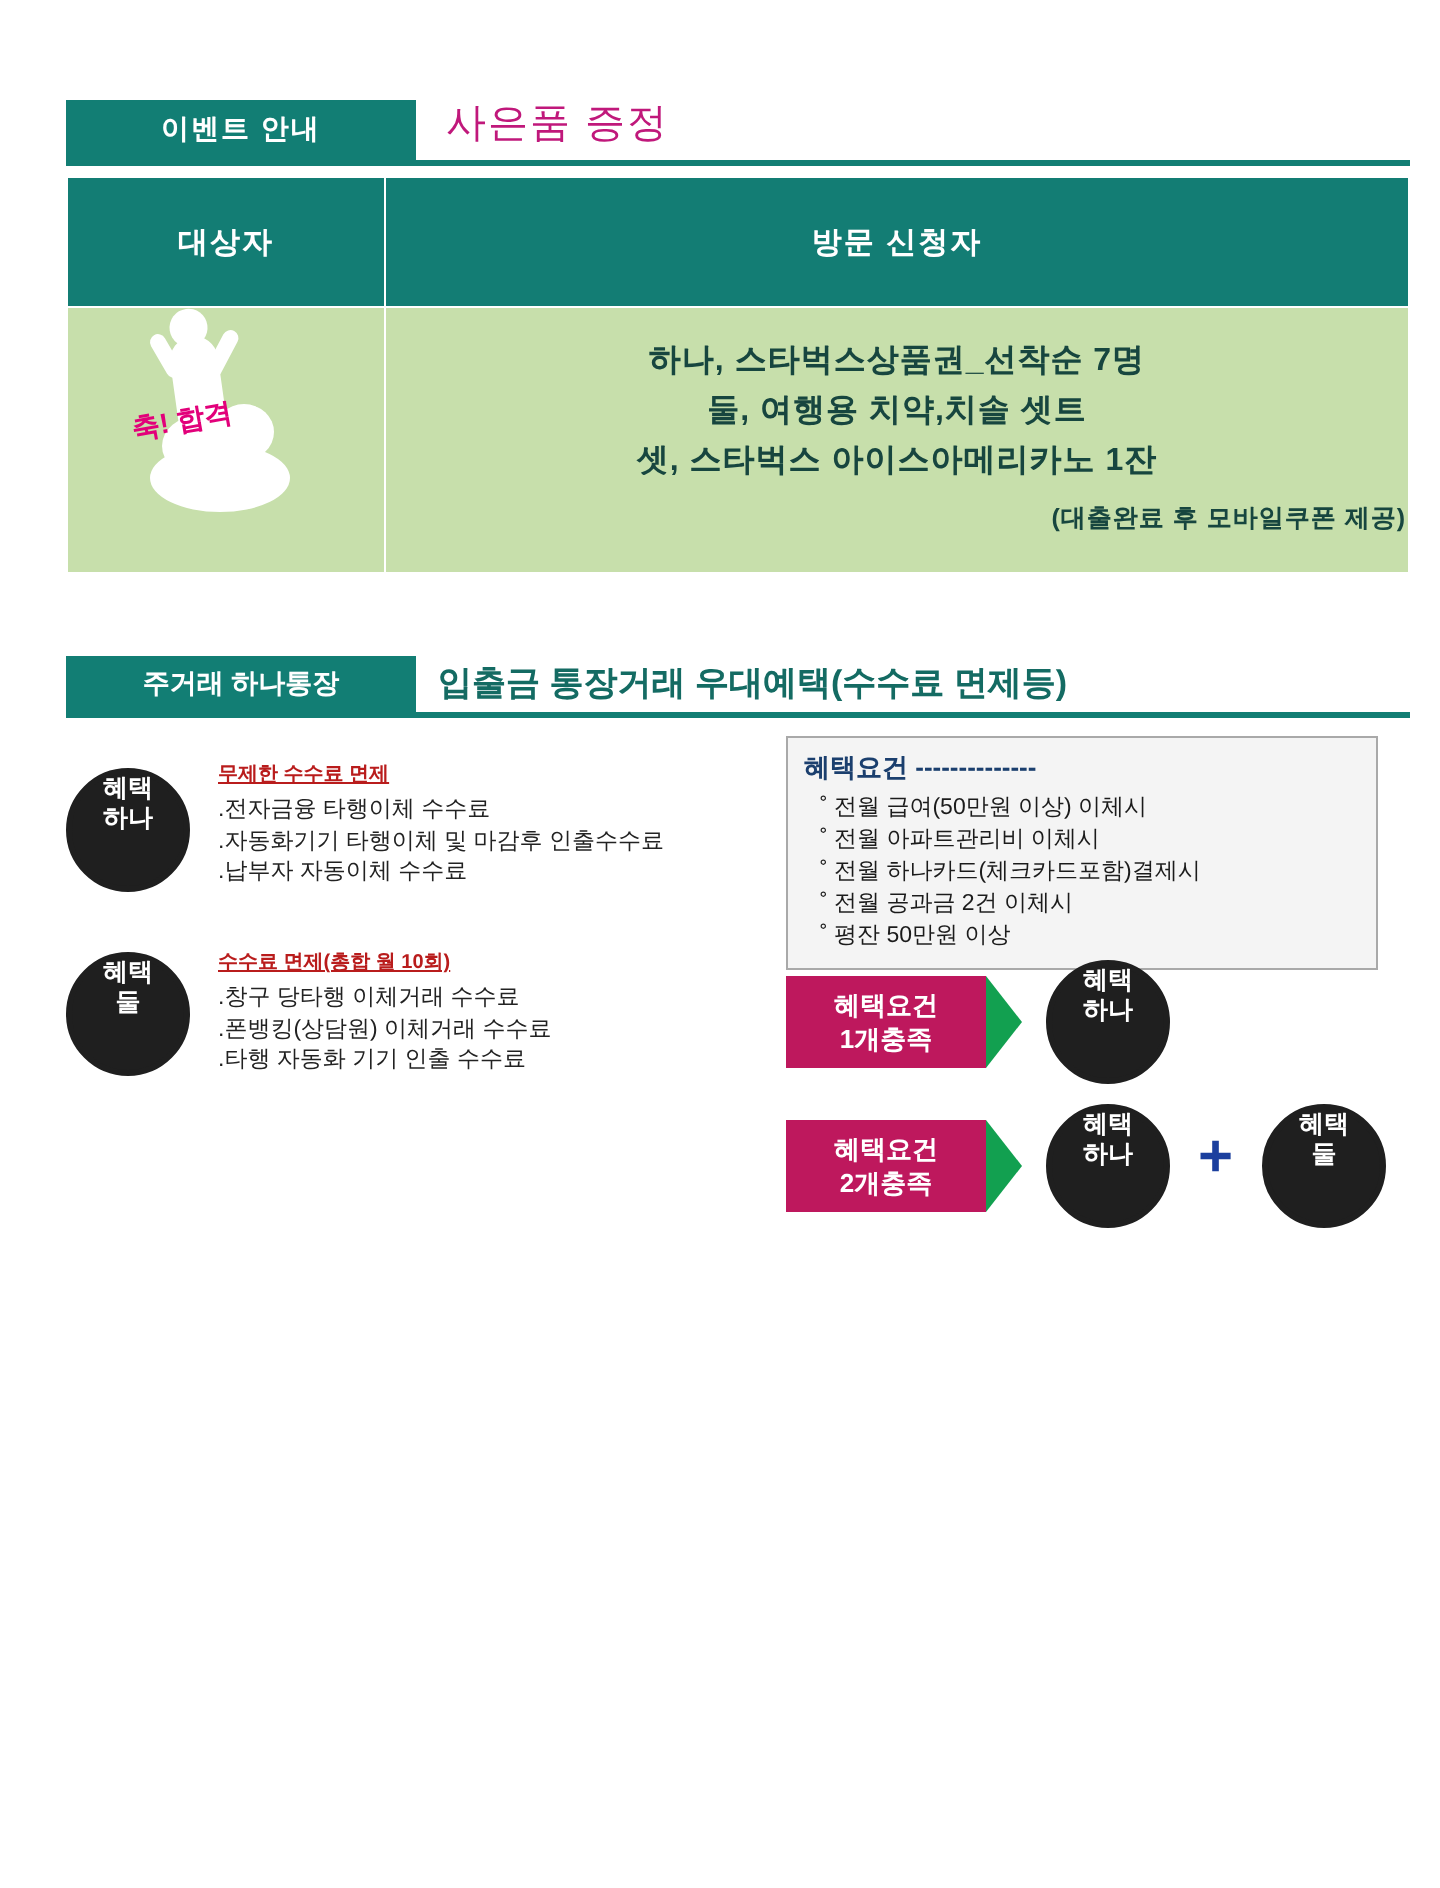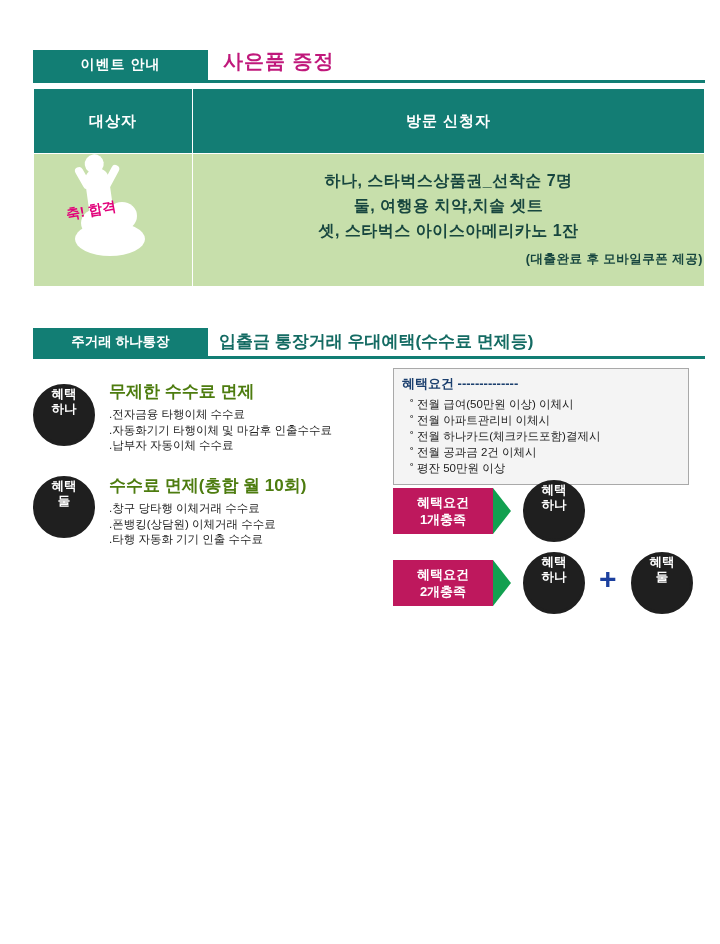--- a/index.html
+++ b/index.html
@@ -46,21 +46,21 @@
     display: flex;
     align-items: center;
     justify-content: center;
     letter-spacing: 1px;
   }
   .tab-title {
     position: absolute;
     left: 190px;
     top: -2px;
     font-size: 20px;
-    font-weight: bold;
+    font-weight: normal;
     color: #c0187b;
     letter-spacing: 1px;
   }
   .rule {
     position: absolute;
     left: 0;
     top: 30px;
     width: 672px;
     height: 3px;
     background: #127e74;
@@ -247,24 +247,25 @@
     font-weight: bold;
     line-height: 15px;
     box-sizing: border-box;
     border: 3px solid #1f1f1f;
   }
   .circle span { display: block; }
 
   .blk { position: absolute; }
 
   .benefit-block-title {
-    font-size: 17px;
-    font-weight: bold;
-    color: #4d7c0f;
+    font-size: 10px;
+    font-weight: bold;
+    color: #b91c1c;
     margin-bottom: 4px;
+    text-decoration: underline;
   }
   .benefit-item {
     font-size: 11.5px;
     color: #222222;
     line-height: 15.5px;
   }
 
   
   .reqbox {
     position: absolute;

